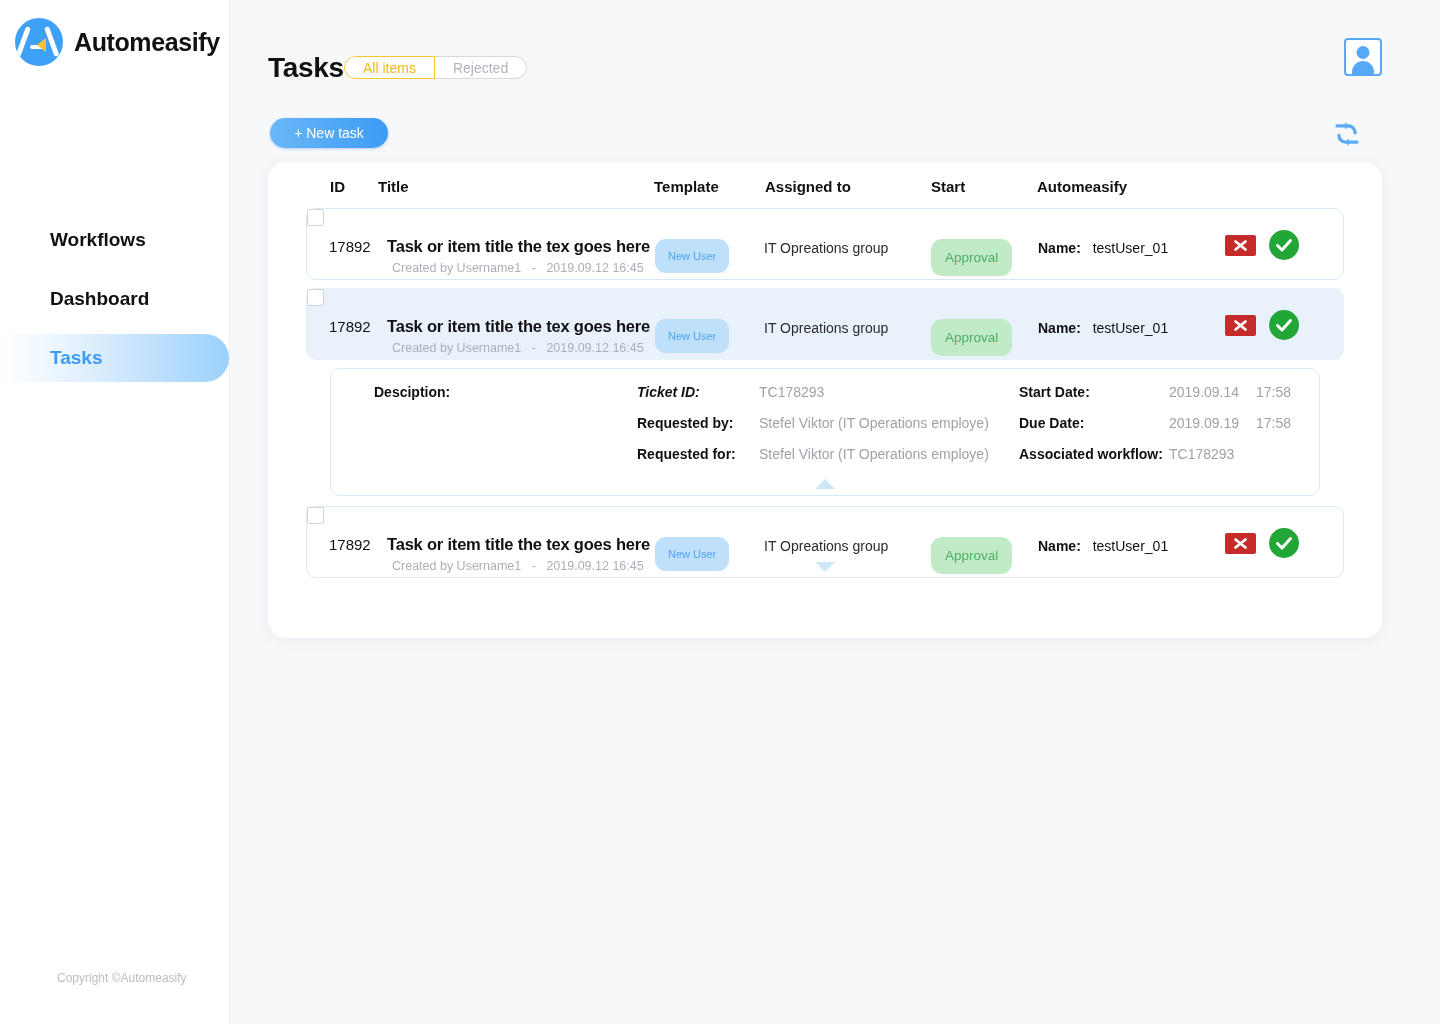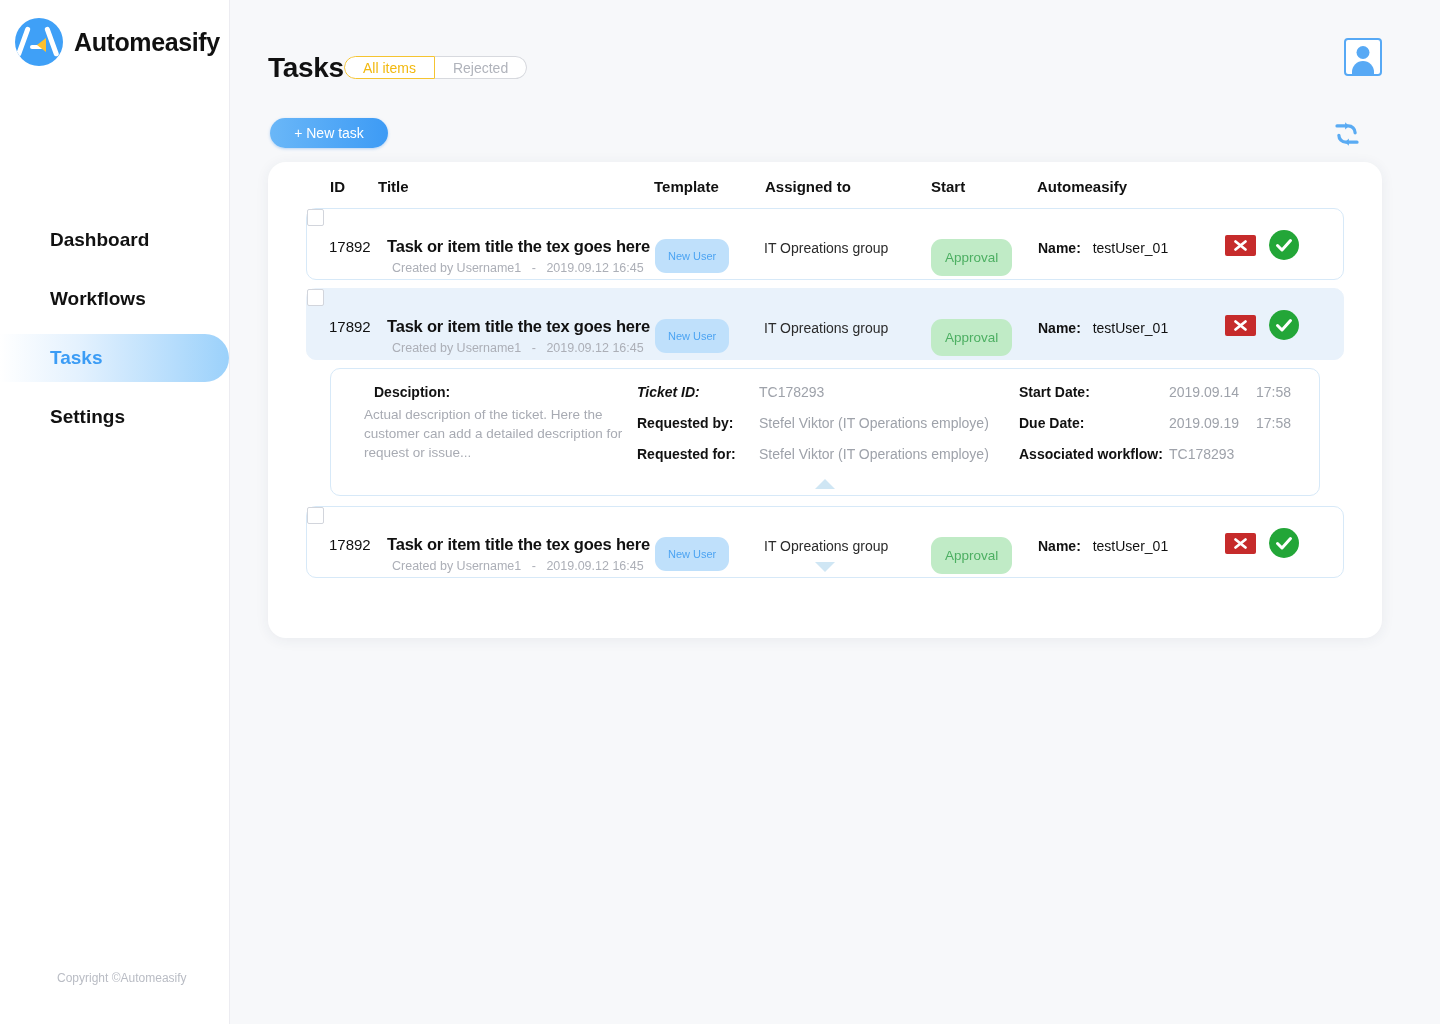--- a/index.html
+++ b/index.html
@@ -392,30 +392,27 @@
       <div class="a-left"></div>
       <div class="a-right"></div>
       <div class="a-bar"></div>
       <div class="a-arrow"></div>
     </div>
     <div id="brand-name">Automeasify</div>
   </div>
 
   <nav id="nav">
     <div class="nav-item">
+      <span>Workflows</span>
+    </div>
+    <div class="nav-item">
       <span>Dashboard</span>
-    </div>
-    <div class="nav-item">
-      <span>Workflows</span>
     </div>
     <div class="nav-item active">
       <span>Tasks</span>
-    </div>
-    <div class="nav-item">
-      <span>Settings</span>
     </div>
   </nav>
 
   <div id="footer-copy">Copyright ©Automeasify</div>
 </div>
 
 <h1 id="page-title">Tasks</h1>
 
 <div id="segmented">
   <div class="seg-btn active">All items</div>
@@ -508,21 +505,20 @@
     </button>
     <button class="btn-approve">
       <svg width="30" height="30" viewBox="0 0 30 30">
         <path d="M8.5 15.5 L13 20 L21.5 10.5" stroke="#fff" stroke-width="3" fill="none" stroke-linecap="round" stroke-linejoin="round"></path>
       </svg>
     </button>
   </div>
 
   <div id="detail-panel">
     <div class="d-label" id="d-desc-label">Desciption:</div>
-    <div id="d-desc-text">Actual description of the ticket. Here the customer can add a detailed description for request or issue...</div>
 
     <div class="d-label" id="d-ticket-label">Ticket ID:</div>
     <div class="d-value" id="d-ticket-value">TC178293</div>
 
     <div class="d-label" id="d-reqby-label">Requested by:</div>
     <div class="d-value" id="d-reqby-value">Stefel Viktor (IT Operations employe)</div>
 
     <div class="d-label" id="d-reqfor-label">Requested for:</div>
     <div class="d-value" id="d-reqfor-value">Stefel Viktor (IT Operations employe)</div>
 

